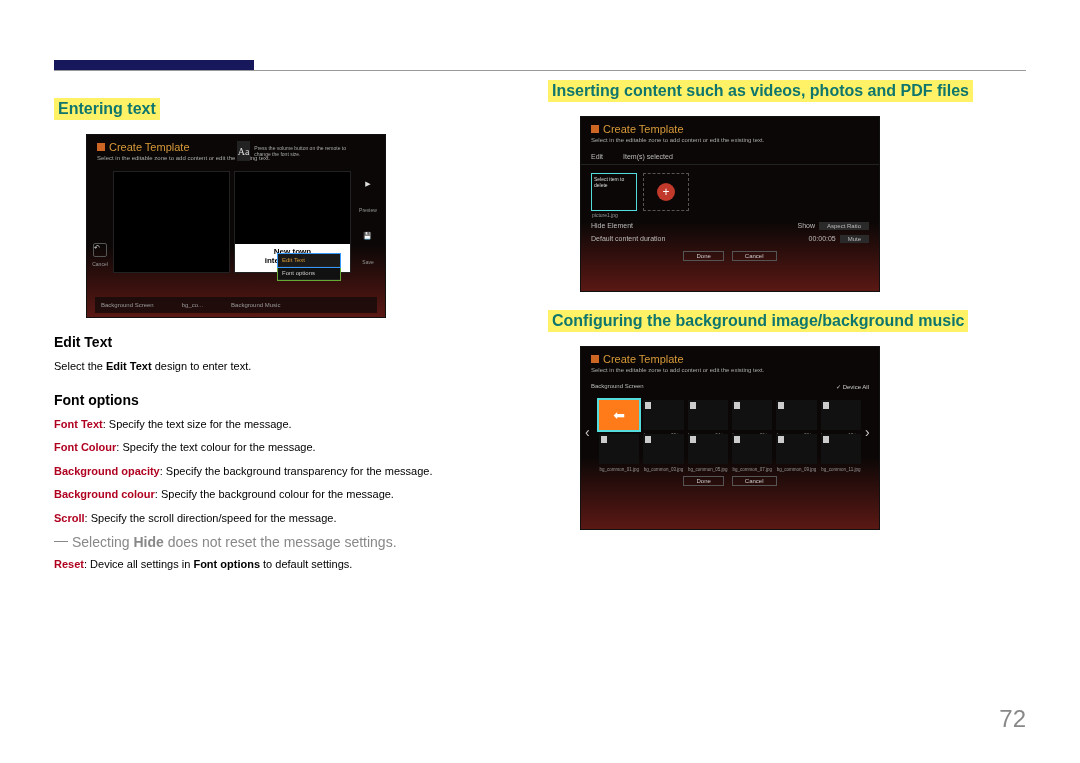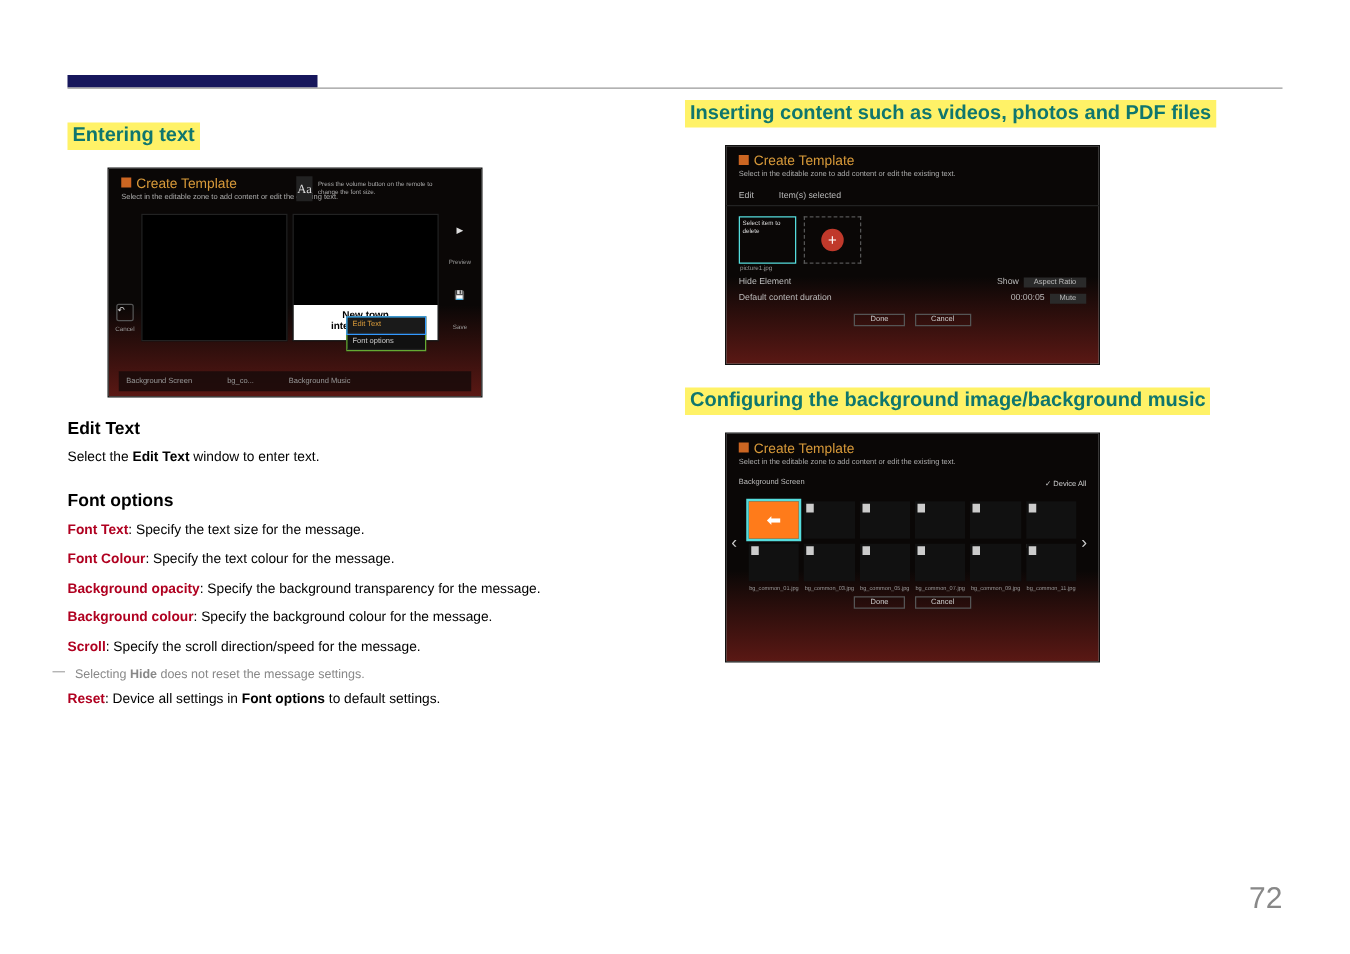--- a/index.html
+++ b/index.html
@@ -61,23 +61,23 @@
     margin: 16px 0 8px 0;
   }
   .body-text, .list-item {
     font-size: 11px;
     line-height: 1.6;
     margin-bottom: 6px;
   }
   .key { color: #b00020; font-weight: bold; }
   .bold { font-weight: bold; }
   .note {
-    font-size: 10px;
+    font-size: 14px;
     color: #888;
-    margin: 4px 0 6px 6px;
+    margin: 4px 0 6px 18px;
     position: relative;
   }
   .note::before {
     content: "―";
     position: absolute;
     left: -18px;
     top: -2px;
     color: #888;
   }
   
@@ -310,21 +310,21 @@
     </div>
     <div class="bottom-bar">
       <span>Background Screen</span>
       <span>bg_co...</span>
       <span>Background Music</span>
     </div>
   </div>
 
   <div class="sub-h">Edit Text</div>
   <p class="body-text">
-    <span>Select the </span><span class="bold">Edit Text</span><span> window to enter text.</span>
+    <span>Select the </span><span class="bold">Edit Text</span><span> design to enter text.</span>
   </p>
 
   <div class="sub-h">Font options</div>
   <p class="list-item"><span class="key">Font Text</span><span>: Specify the text size for the message.</span></p>
   <p class="list-item"><span class="key">Font Colour</span><span>: Specify the text colour for the message.</span></p>
   <p class="list-item"><span class="key">Background opacity</span><span>: Specify the background transparency for the message.</span></p>
   <p class="list-item"><span class="key">Background colour</span><span>: Specify the background colour for the message.</span></p>
   <p class="list-item"><span class="key">Scroll</span><span>: Specify the scroll direction/speed for the message.</span></p>
   <p class="note"><span>Selecting </span><span class="bold">Hide</span><span> does not reset the message settings.</span></p>
   <p class="list-item"><span class="key">Reset</span><span>: Device all settings in </span><span class="bold">Font options</span><span> to default settings.</span></p>

